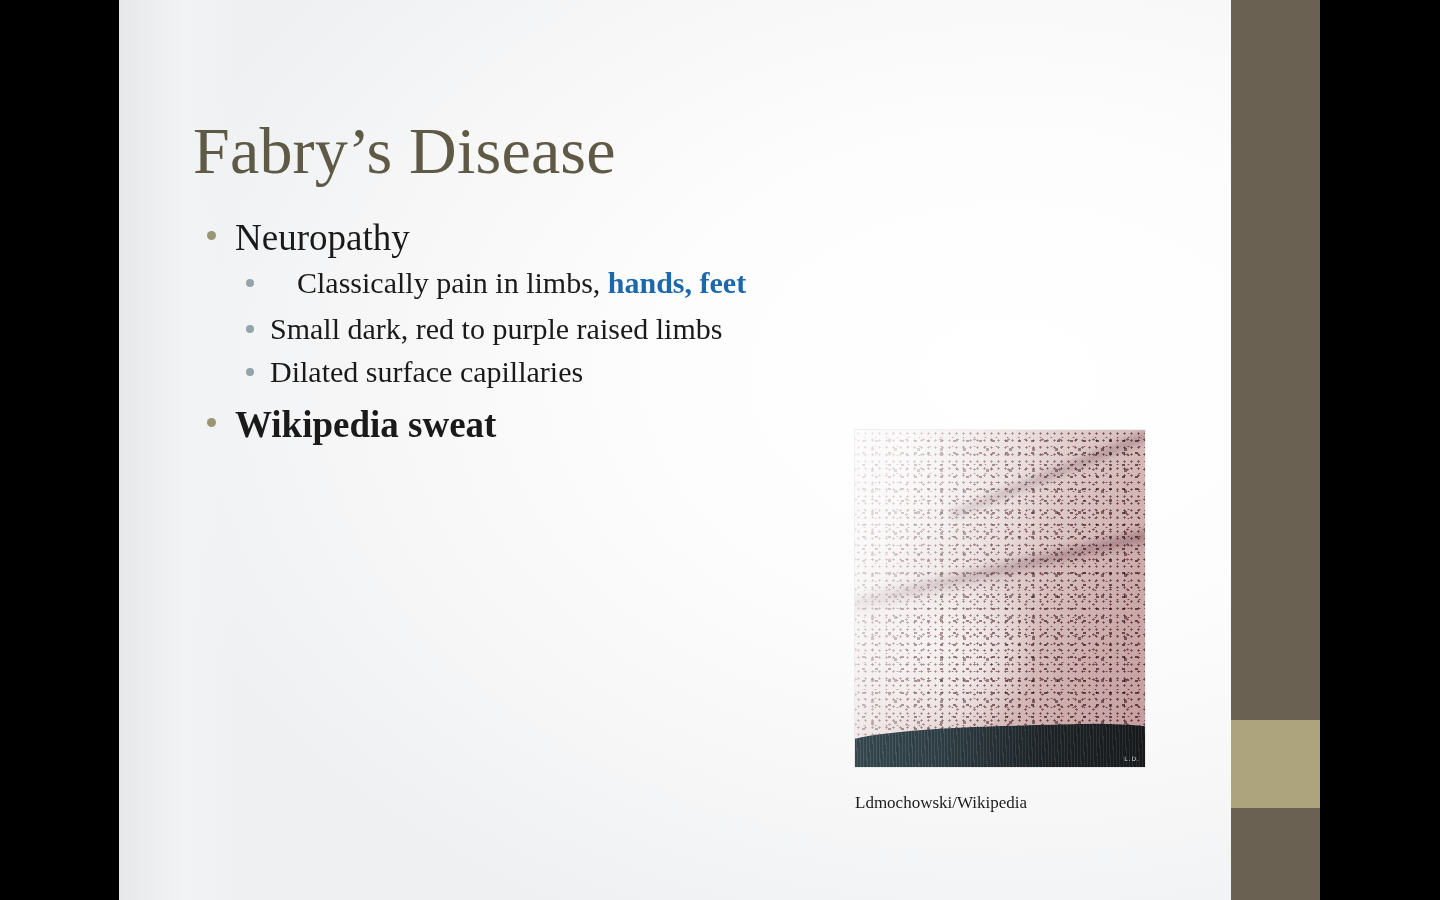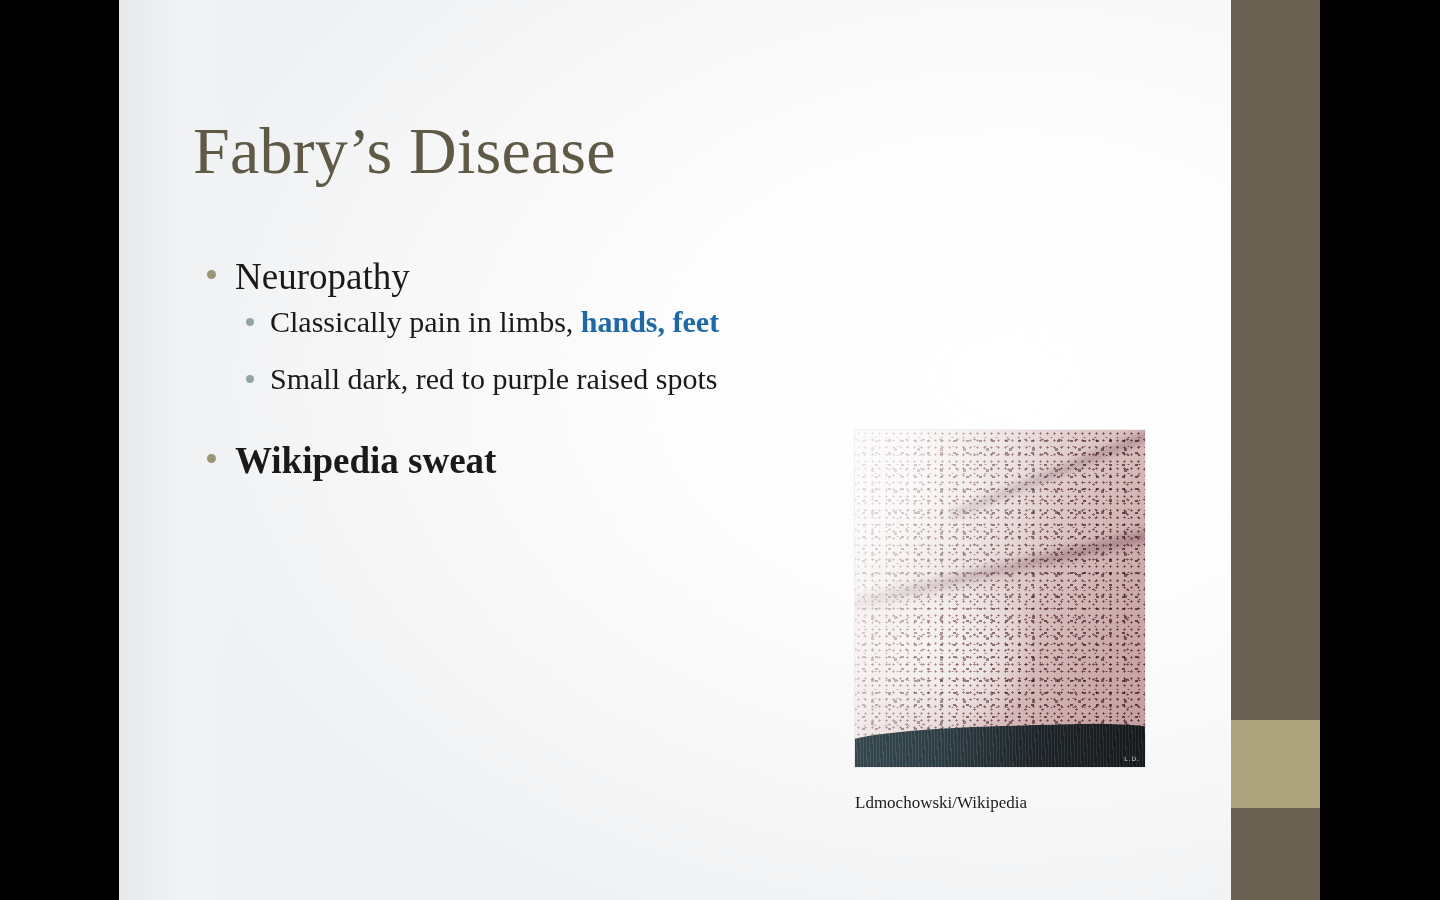--- a/index.html
+++ b/index.html
@@ -105,21 +105,20 @@
 
   .bullet-marker {
     flex: 0 0 auto;
     display: inline-block;
     border-radius: 50%;
   }
 
   
   .lvl1 {
     margin-bottom: 4px;
-    margin-top: 39px;
   }
   .lvl1 .bullet-marker {
     width: 9px;
     height: 9px;
     background: #9a9574;
     margin-top: 17px;
     margin-right: 19px;
     margin-left: 14px;
   }
   .lvl1 .bullet-text {
@@ -147,21 +146,21 @@
     color: #1a1a1a;
     font-family: "Liberation Serif", "DejaVu Serif", serif;
   }
 
   .em-blue   { color: #1c68ad; font-weight: bold; }
   .em-purple { color: #6a3d96; font-weight: bold; }
   .em-red    { color: #b4322a; font-weight: bold; }
 
   
   .row-neuropathy       { margin-bottom: 2px; }
-  .row-classically      { margin-bottom: 18px; }
+  .row-classically      { margin-bottom: 7px; gap: 27px; }
   .row-skin             { margin-bottom: 4px; }
   .row-smalldark        { margin-bottom: 4px; }
   .row-dilated          { margin-bottom: 10px; }
 
   
   #photo-block {
     position: absolute;
     left: 736px;      
     top: 430px;
     width: 290px;
@@ -312,23 +311,27 @@
       </div>
 
       <div class="bullet-row lvl2 row-classically">
         <span class="bullet-marker"></span>
         <span class="bullet-text"><span>Classically pain in limbs, </span><span class="em-blue">hands, feet</span></span>
       </div>
 
 
       <div class="bullet-row lvl2 row-smalldark">
         <span class="bullet-marker"></span>
-        <span class="bullet-text">Small dark, red to purple raised spots</span>
-      </div>
-
+        <span class="bullet-text">Small dark, red to purple raised limbs</span>
+      </div>
+
+      <div class="bullet-row lvl2 row-dilated">
+        <span class="bullet-marker"></span>
+        <span class="bullet-text">Dilated surface capillaries</span>
+      </div>
 
       <div class="bullet-row lvl1 row-decreased">
         <span class="bullet-marker"></span>
         <span class="bullet-text em-red">Wikipedia sweat</span>
       </div>
 
     </div>
 
     <div id="photo-block">
       <div id="photo" title="clinical photograph of skin showing angiokeratomas — dense small dark red to purple spots across lower trunk above a dark waistband">

